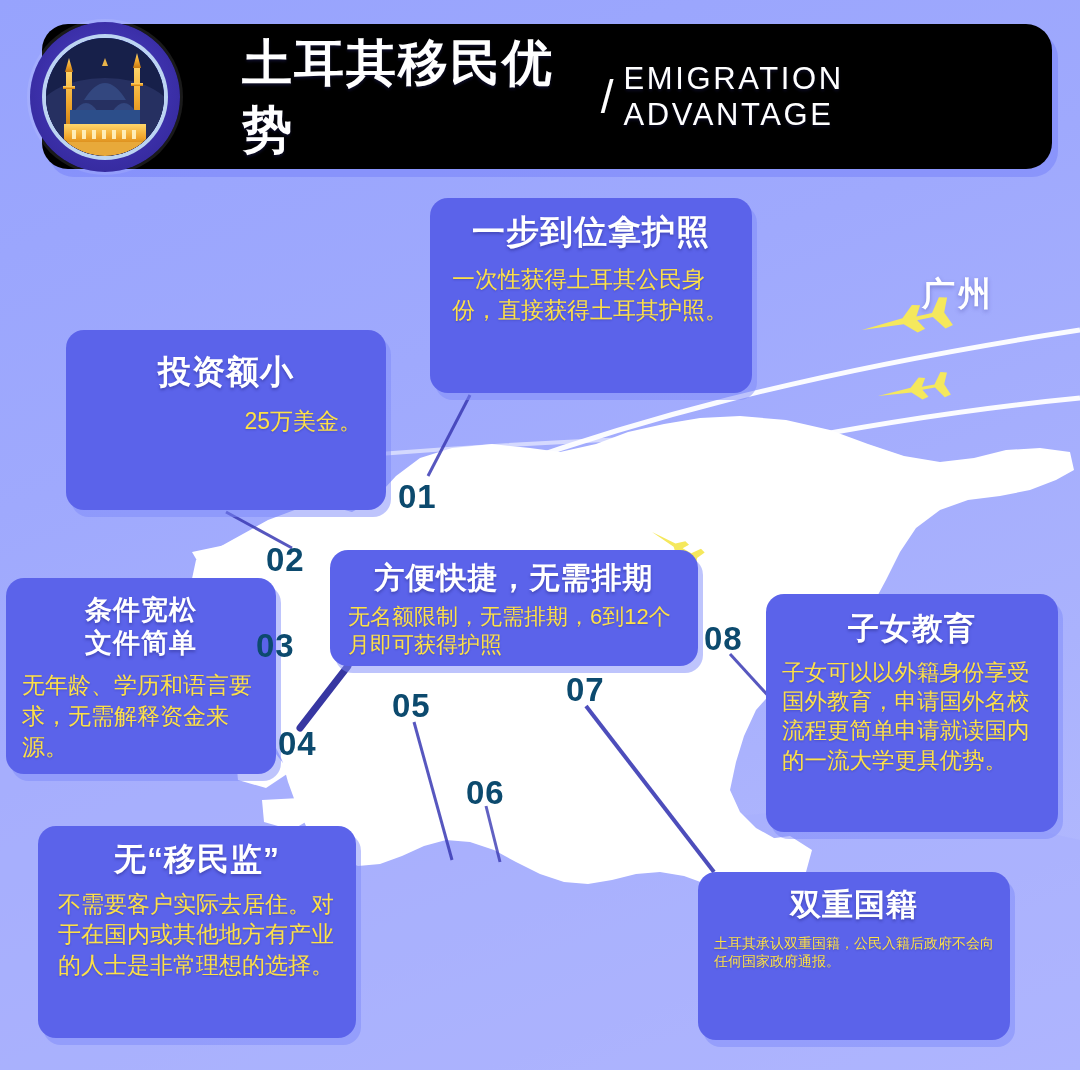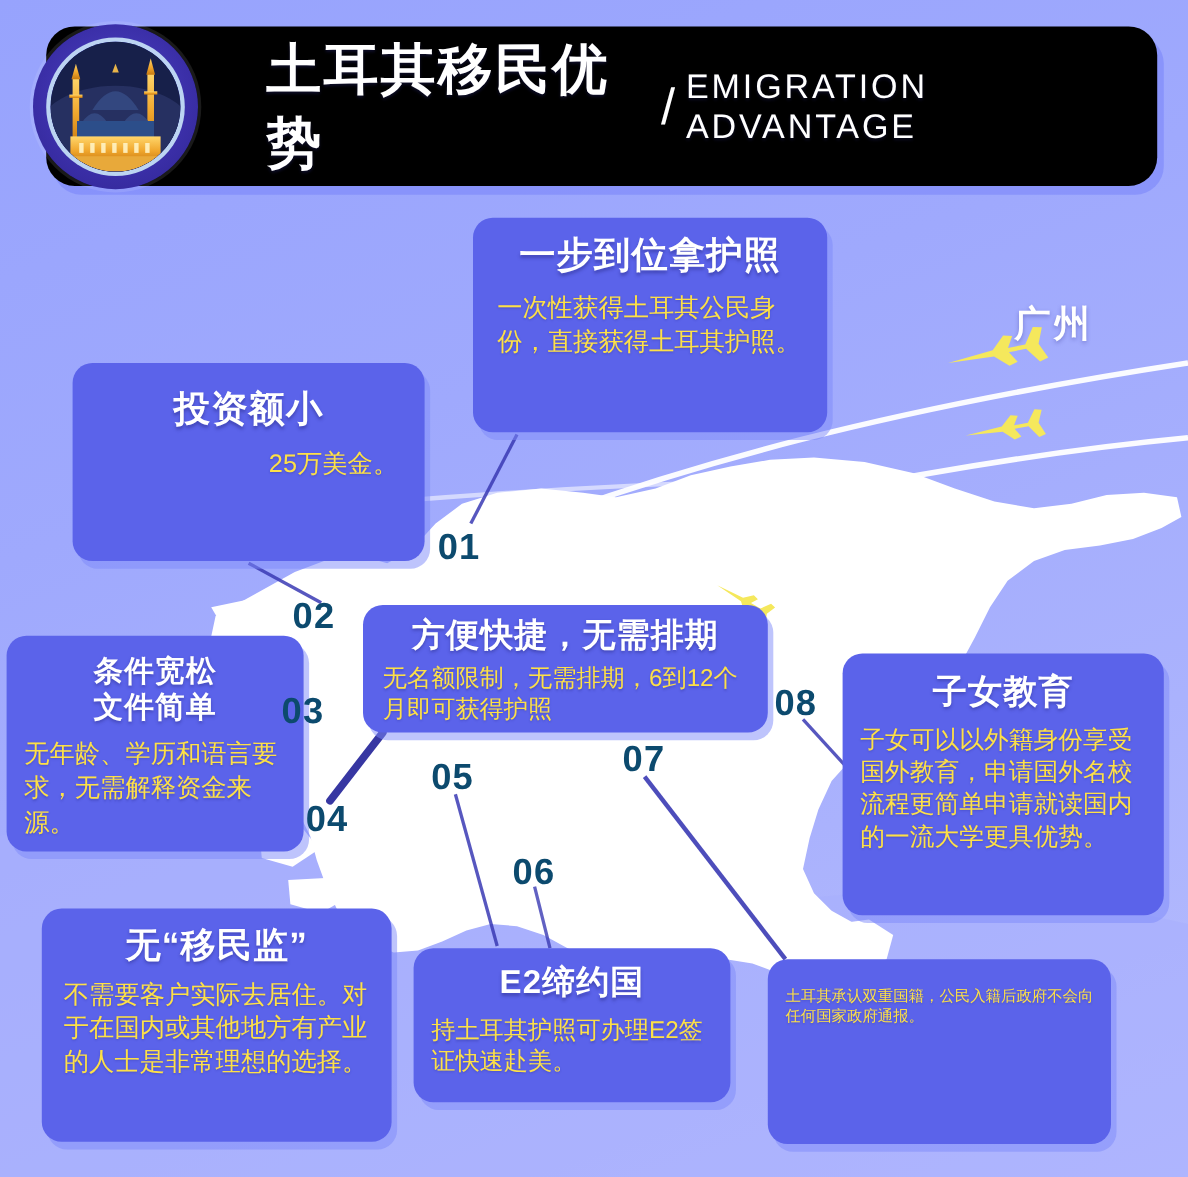--- a/index.html
+++ b/index.html
@@ -288,26 +288,23 @@
   <div class="card" id="card-education">
     <h3>子女教育</h3>
     <p>子女可以以外籍身份享受国外教育，申请国外名校流程更简单申请就读国内的一流大学更具优势。</p>
   </div>
 
   <div class="card" id="card-noresidency">
     <h3>无“移民监”</h3>
     <p>不需要客户实际去居住。对于在国内或其他地方有产业的人士是非常理想的选择。</p>
   </div>
 
-  <div class="card" id="card-e2">
-    <h3>E2缔约国</h3>
-    <p>持土耳其护照可办理E2签证快速赴美。</p>
-  </div>
 
   <div class="card" id="card-dual">
+    <h3>双重国籍</h3>
     <p>土耳其承认双重国籍，公民入籍后政府不会向任何国家政府通报。</p>
   </div>
 
   <div class="marker" id="mk-01">01</div>
   <div class="marker" id="mk-02">02</div>
   <div class="marker" id="mk-03">03</div>
   <div class="marker" id="mk-04">04</div>
   <div class="marker" id="mk-05">05</div>
   <div class="marker" id="mk-06">06</div>
   <div class="marker" id="mk-07">07</div>

